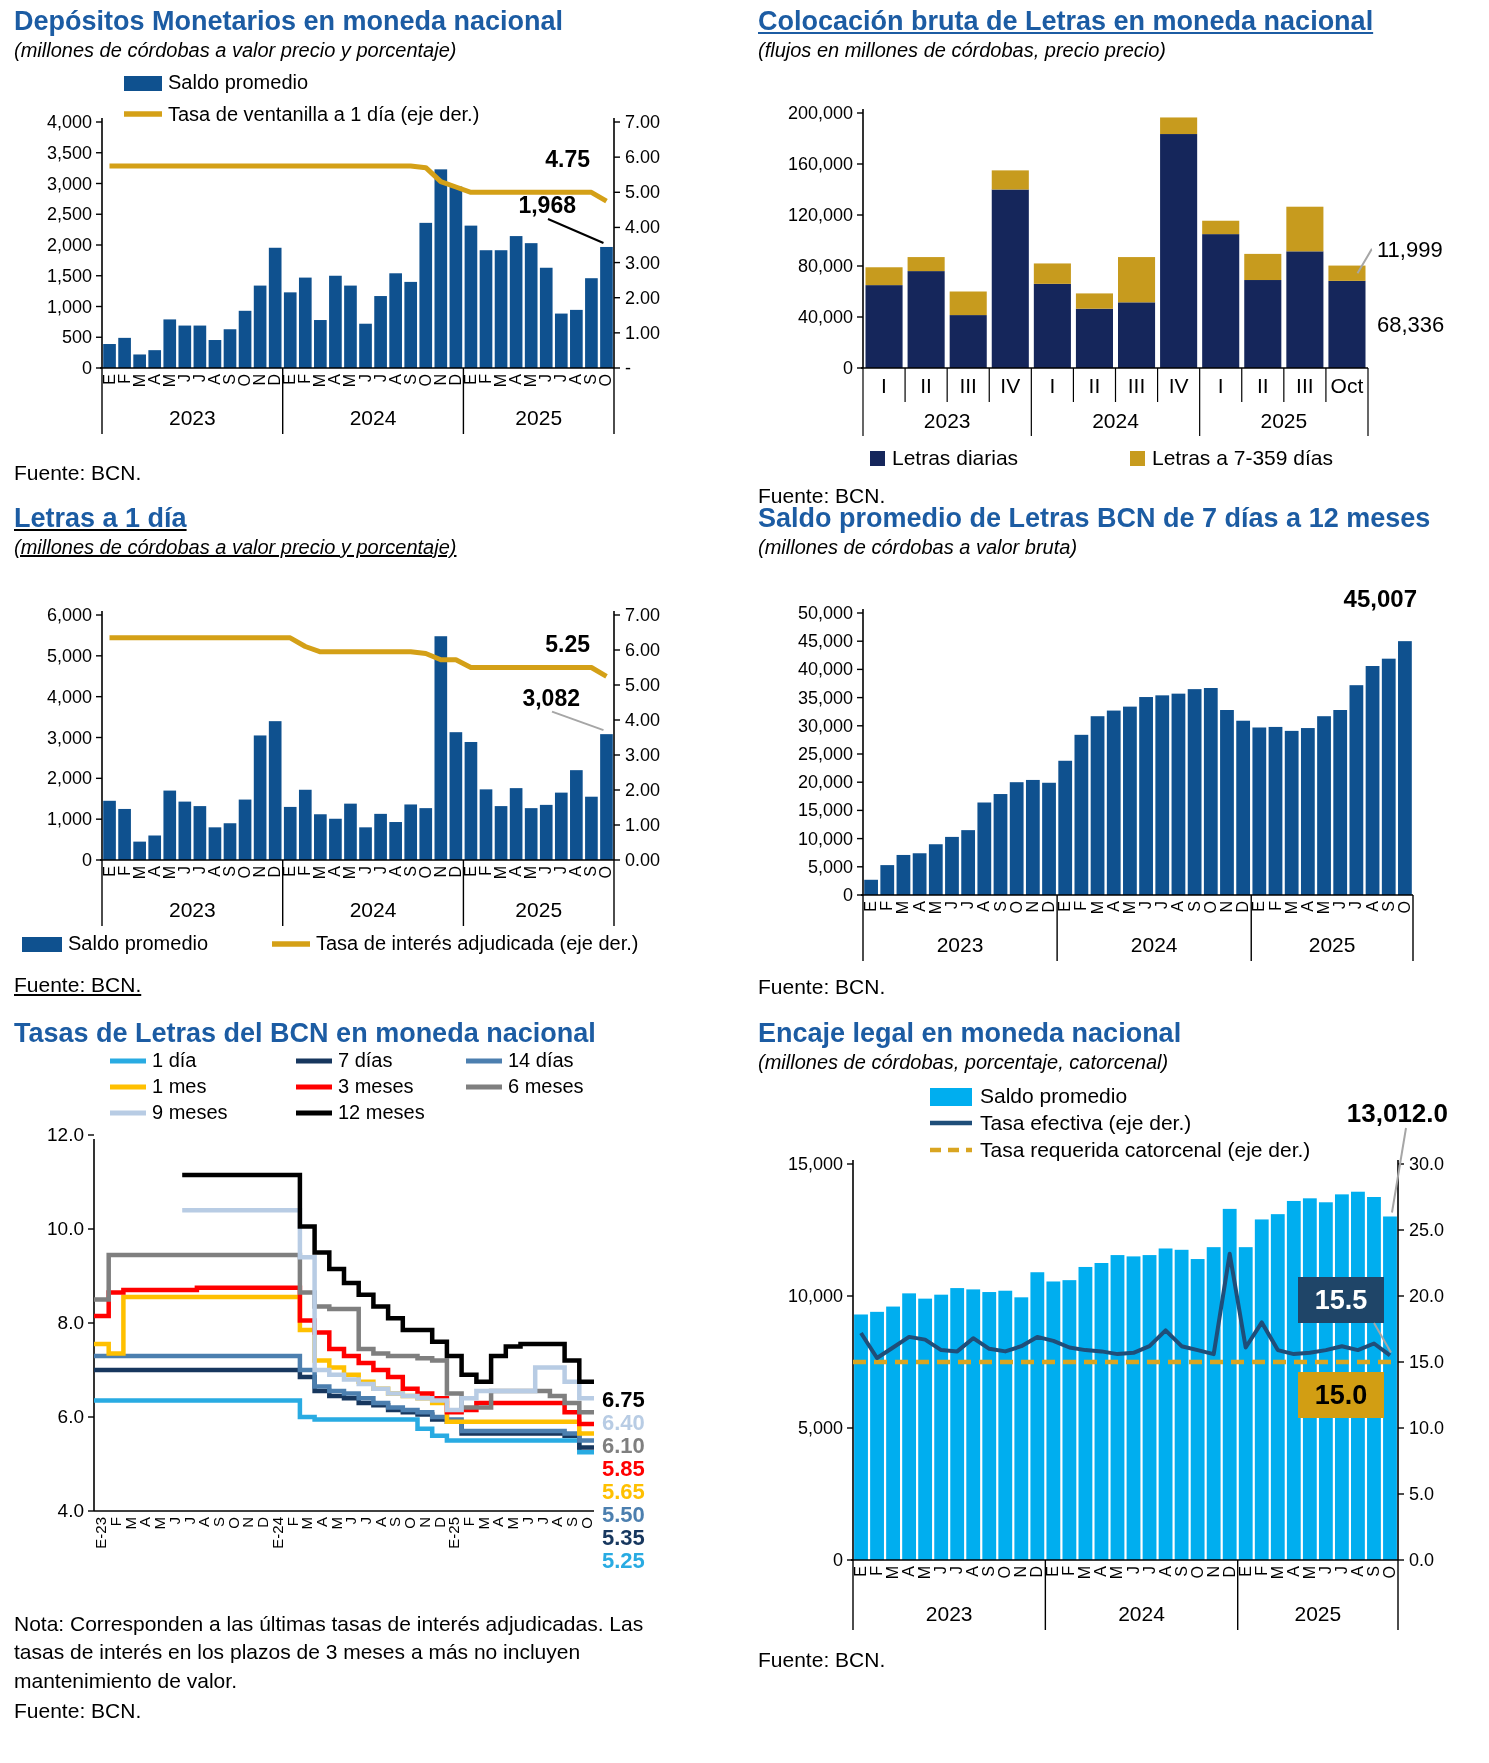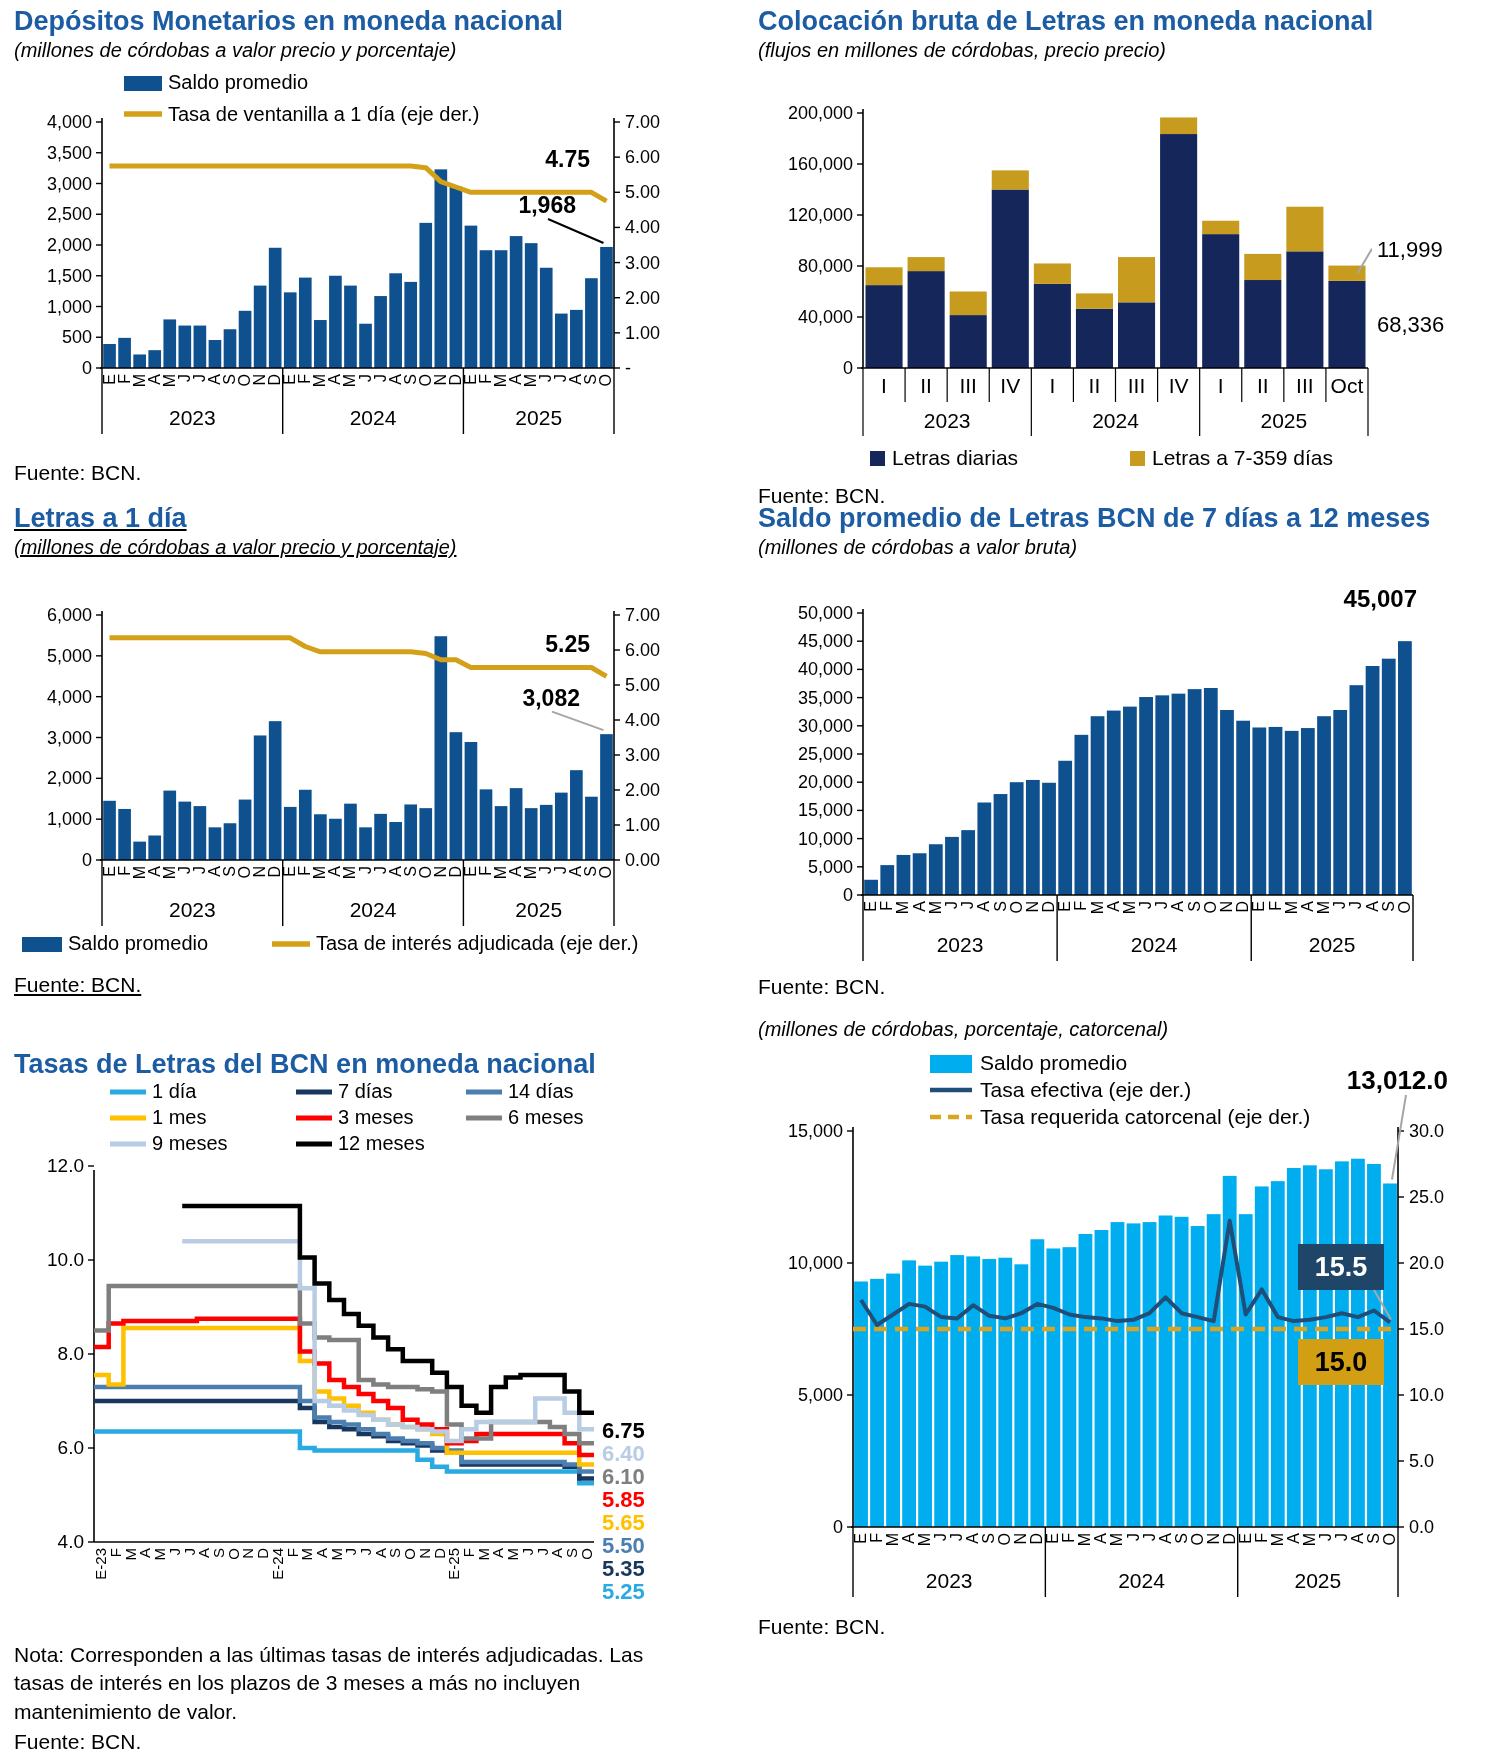--- a/index.html
+++ b/index.html
@@ -142,21 +142,21 @@
       <line x1="110" y1="46" x2="148" y2="46" stroke="#D4A017" stroke-width="5.5"></line>
       <text x="154" y="53" font-size="20" fill="#000" text-anchor="start" font-weight="normal" font-style="normal">Tasa de ventanilla a 1 día (eje der.)</text>
       <text x="576" y="99.41714285714284" font-size="23" fill="#000" text-anchor="end" font-weight="bold" font-style="normal">4.75</text>
       <text x="562" y="145.02" font-size="23" fill="#000" text-anchor="end" font-weight="bold" font-style="normal">1,968</text>
       <line x1="534" y1="151.02" x2="589.4705882352941" y2="174.96800000000002" stroke="#000" stroke-width="2"></line>
     </svg>
   <div class="fuente">Fuente: BCN.</div>
 </div>
 
 <div class="card" id="card-colocacion">
-  <h2 class="title" style="color: rgb(28, 92, 163);">Colocación bruta de Letras en moneda nacional</h2>
+  <h2 class="title" style="color: rgb(28, 92, 163); text-decoration: underline;">Colocación bruta de Letras en moneda nacional</h2>
   <div class="subtitle">(flujos en millones de córdobas, precio precio)</div>
   <svg id="svg-colocacion" width="700" height="408">
       <line x1="105" y1="41" x2="105" y2="300" stroke="#000" stroke-width="1.6"></line>
       <line x1="99" y1="300" x2="105" y2="300" stroke="#000" stroke-width="1.4"></line>
       <text x="95" y="306" font-size="18" fill="#000" text-anchor="end" font-weight="normal" font-style="normal">0</text>
       <line x1="99" y1="249" x2="105" y2="249" stroke="#000" stroke-width="1.4"></line>
       <text x="95" y="255" font-size="18" fill="#000" text-anchor="end" font-weight="normal" font-style="normal">40,000</text>
       <line x1="99" y1="198" x2="105" y2="198" stroke="#000" stroke-width="1.4"></line>
       <text x="95" y="204" font-size="18" fill="#000" text-anchor="end" font-weight="normal" font-style="normal">80,000</text>
       <line x1="99" y1="147" x2="105" y2="147" stroke="#000" stroke-width="1.4"></line>
@@ -459,21 +459,21 @@
       <text x="651.9117647058823" y="336" font-size="16" fill="#000" text-anchor="end" font-weight="normal" font-style="normal" transform="rotate(-90 651.9117647058823 336)">O</text>
       <text x="202.05882352941177" y="387" font-size="21" fill="#000" text-anchor="middle" font-weight="normal" font-style="normal">2023</text>
       <text x="396.1764705882353" y="387" font-size="21" fill="#000" text-anchor="middle" font-weight="normal" font-style="normal">2024</text>
       <text x="574.1176470588235" y="387" font-size="21" fill="#000" text-anchor="middle" font-weight="normal" font-style="normal">2025</text>
       <text x="659" y="42" font-size="24" fill="#000" text-anchor="end" font-weight="bold" font-style="normal">45,007</text>
     </svg>
   <div class="fuente">Fuente: BCN.</div>
 </div>
 
 <div class="card" id="card-tasasletras">
-  <h2 class="title" style="color: rgb(28, 92, 163); margin-top: 31px;">Tasas de Letras del BCN en moneda nacional</h2>
+  <h2 class="title" style="color: rgb(28, 92, 163);">Tasas de Letras del BCN en moneda nacional</h2>
   <svg id="svg-tasasletras" width="700" height="545">
       <line x1="80" y1="88" x2="80" y2="460" stroke="#000" stroke-width="1.6"></line>
       <line x1="80" y1="460" x2="580" y2="460" stroke="#000" stroke-width="1.6"></line>
       <line x1="74" y1="460" x2="80" y2="460" stroke="#000" stroke-width="1.4"></line>
       <text x="70" y="466" font-size="19" fill="#000" text-anchor="end" font-weight="normal" font-style="normal">4.0</text>
       <line x1="74" y1="366" x2="80" y2="366" stroke="#000" stroke-width="1.4"></line>
       <text x="70" y="372" font-size="19" fill="#000" text-anchor="end" font-weight="normal" font-style="normal">6.0</text>
       <line x1="74" y1="272" x2="80" y2="272" stroke="#000" stroke-width="1.4"></line>
       <text x="70" y="278" font-size="19" fill="#000" text-anchor="end" font-weight="normal" font-style="normal">8.0</text>
       <line x1="74" y1="178" x2="80" y2="178" stroke="#000" stroke-width="1.4"></line>
@@ -545,20 +545,21 @@
       <line x1="96" y1="62" x2="132" y2="62" stroke="#B8CCE4" stroke-width="5"></line>
       <text x="138" y="68" font-size="20" fill="#000" text-anchor="start" font-weight="normal" font-style="normal">9 meses</text>
       <line x1="282" y1="62" x2="318" y2="62" stroke="#000000" stroke-width="5"></line>
       <text x="324" y="68" font-size="20" fill="#000" text-anchor="start" font-weight="normal" font-style="normal">12 meses</text>
     </svg>
   <div class="nota">Nota: Corresponden a las últimas tasas de interés adjudicadas. Las tasas de interés en los plazos de 3 meses a más no incluyen mantenimiento de valor.</div>
   <div class="fuente">Fuente: BCN.</div>
 </div>
 
 <div class="card" id="card-encaje">
+  <h2 class="title" style="color: rgb(28, 92, 163);">Encaje legal en moneda nacional</h2>
   <div class="subtitle">(millones de córdobas, porcentaje, catorcenal)</div>
   <svg id="svg-encaje" width="720" height="560">
       <line x1="95" y1="80" x2="95" y2="480" stroke="#000" stroke-width="1.6"></line>
       <line x1="89" y1="480" x2="95" y2="480" stroke="#000" stroke-width="1.4"></line>
       <text x="85" y="486" font-size="18" fill="#000" text-anchor="end" font-weight="normal" font-style="normal">0</text>
       <line x1="89" y1="348" x2="95" y2="348" stroke="#000" stroke-width="1.4"></line>
       <text x="85" y="354" font-size="18" fill="#000" text-anchor="end" font-weight="normal" font-style="normal">5,000</text>
       <line x1="89" y1="216" x2="95" y2="216" stroke="#000" stroke-width="1.4"></line>
       <text x="85" y="222" font-size="18" fill="#000" text-anchor="end" font-weight="normal" font-style="normal">10,000</text>
       <line x1="89" y1="84" x2="95" y2="84" stroke="#000" stroke-width="1.4"></line>

